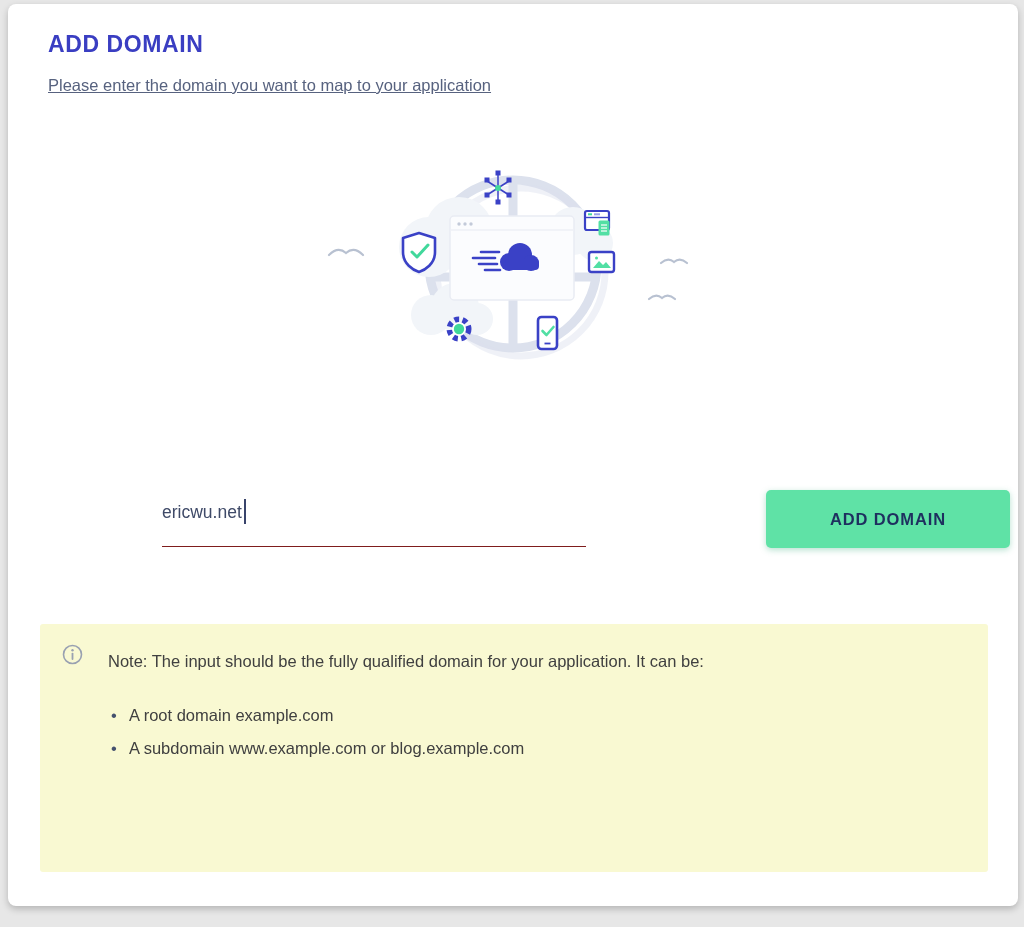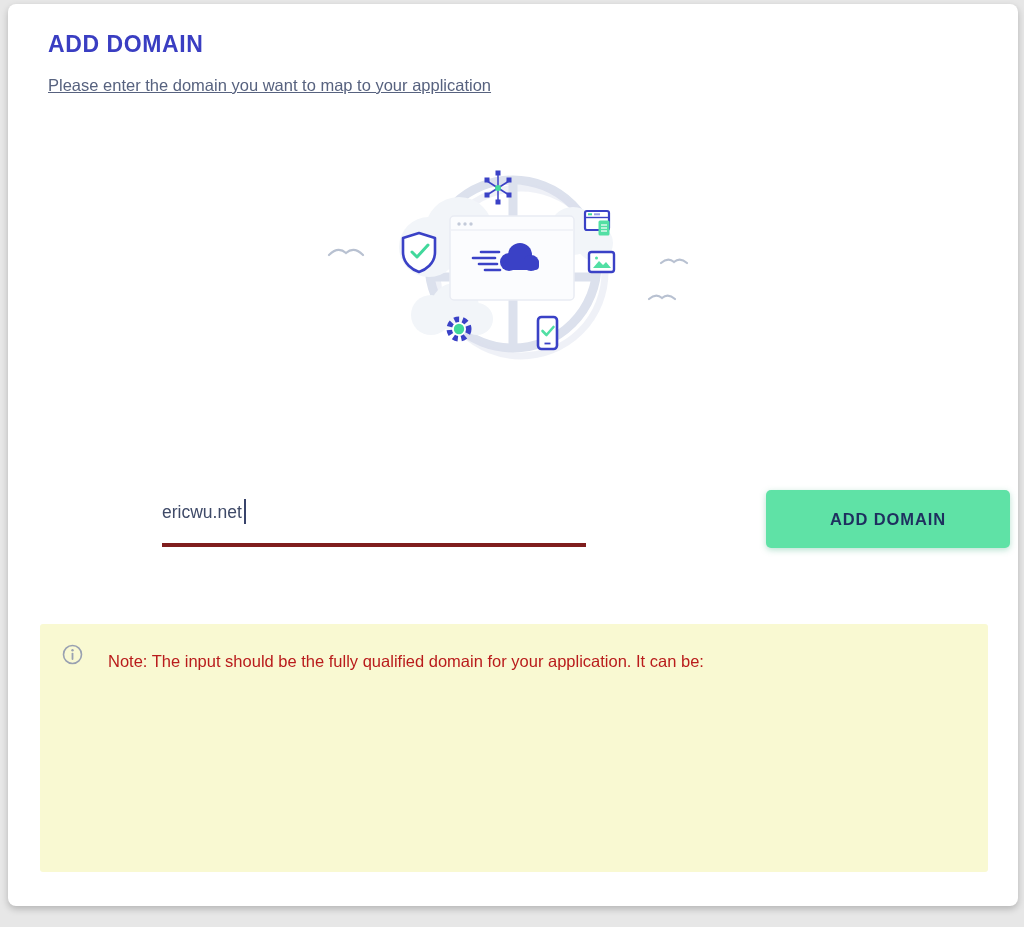--- a/index.html
+++ b/index.html
@@ -42,21 +42,21 @@
   }
   .form-row {
     position: absolute;
     left: 154px; top: 486px;
     width: 850px; height: 62px;
   }
   .input-wrap {
     position: absolute;
     left: 0; top: 0;
     width: 424px; height: 57px;
-    border-bottom: 4px solid #7f1d1d;
+    border-bottom: 1px solid #7f1d1d;
   }
   .domain-input {
     position: absolute;
     left: 0; top: 12px;
     width: 100%;
     border: none;
     outline: none;
     background: transparent;
     font-family: "Liberation Sans", sans-serif;
     font-size: 17.5px;
@@ -93,21 +93,21 @@
     background: #f9f9d2;
     border-radius: 3px;
   }
   .note-icon {
     position: absolute;
     left: 22px; top: 20px;
   }
   .note-body {
     position: absolute;
     left: 68px; top: 10px; right: 44px;
-    color: #b91c1c;
+    color: #404040;
     font-size: 16.5px;
   }
   .note-intro { margin-top: 13px; line-height: 28px; }
   .note-list { list-style: none; margin-top: 24px; }
   .note-list li { position: relative; padding-left: 21px; line-height: 33px; }
   .note-list li::before {
     content: "\2022";
     position: absolute;
     left: 3px;
     color: #45516e;
@@ -238,16 +238,20 @@
   <div class="note-box">
     <span class="note-icon">
       <svg width="21" height="21" viewBox="0 0 21 21">
         <circle cx="10.5" cy="10.5" r="9" fill="none" stroke="#99a1b1" stroke-width="1.6"></circle>
         <line x1="10.5" y1="9.6" x2="10.5" y2="15" stroke="#99a1b1" stroke-width="1.8" stroke-linecap="round"></line>
         <circle cx="10.5" cy="6.3" r="1.2" fill="#99a1b1"></circle>
       </svg>
     </span>
     <div class="note-body">
       <p class="note-intro">Note: The input should be the fully qualified domain for your application. It can be:</p>
+      <ul class="note-list">
+        <li>A root domain example.com</li>
+        <li>A subdomain www.example.com or blog.example.com</li>
+      </ul>
     </div>
   </div>
 
 </div>
 
 </body></html>

